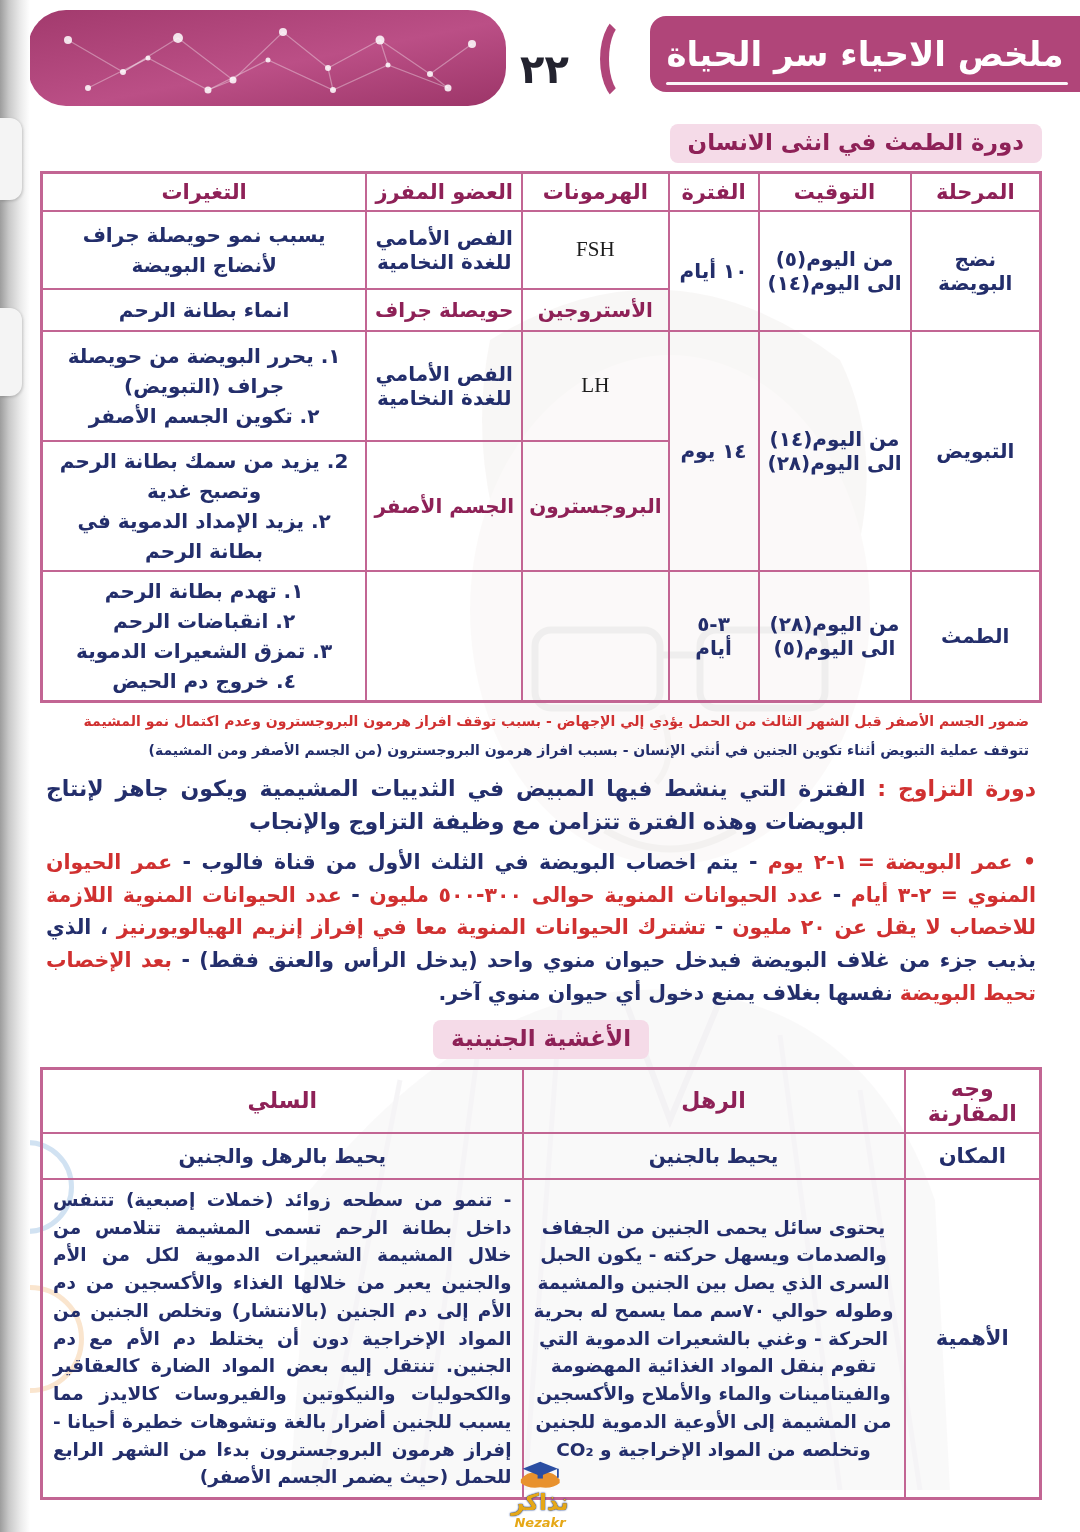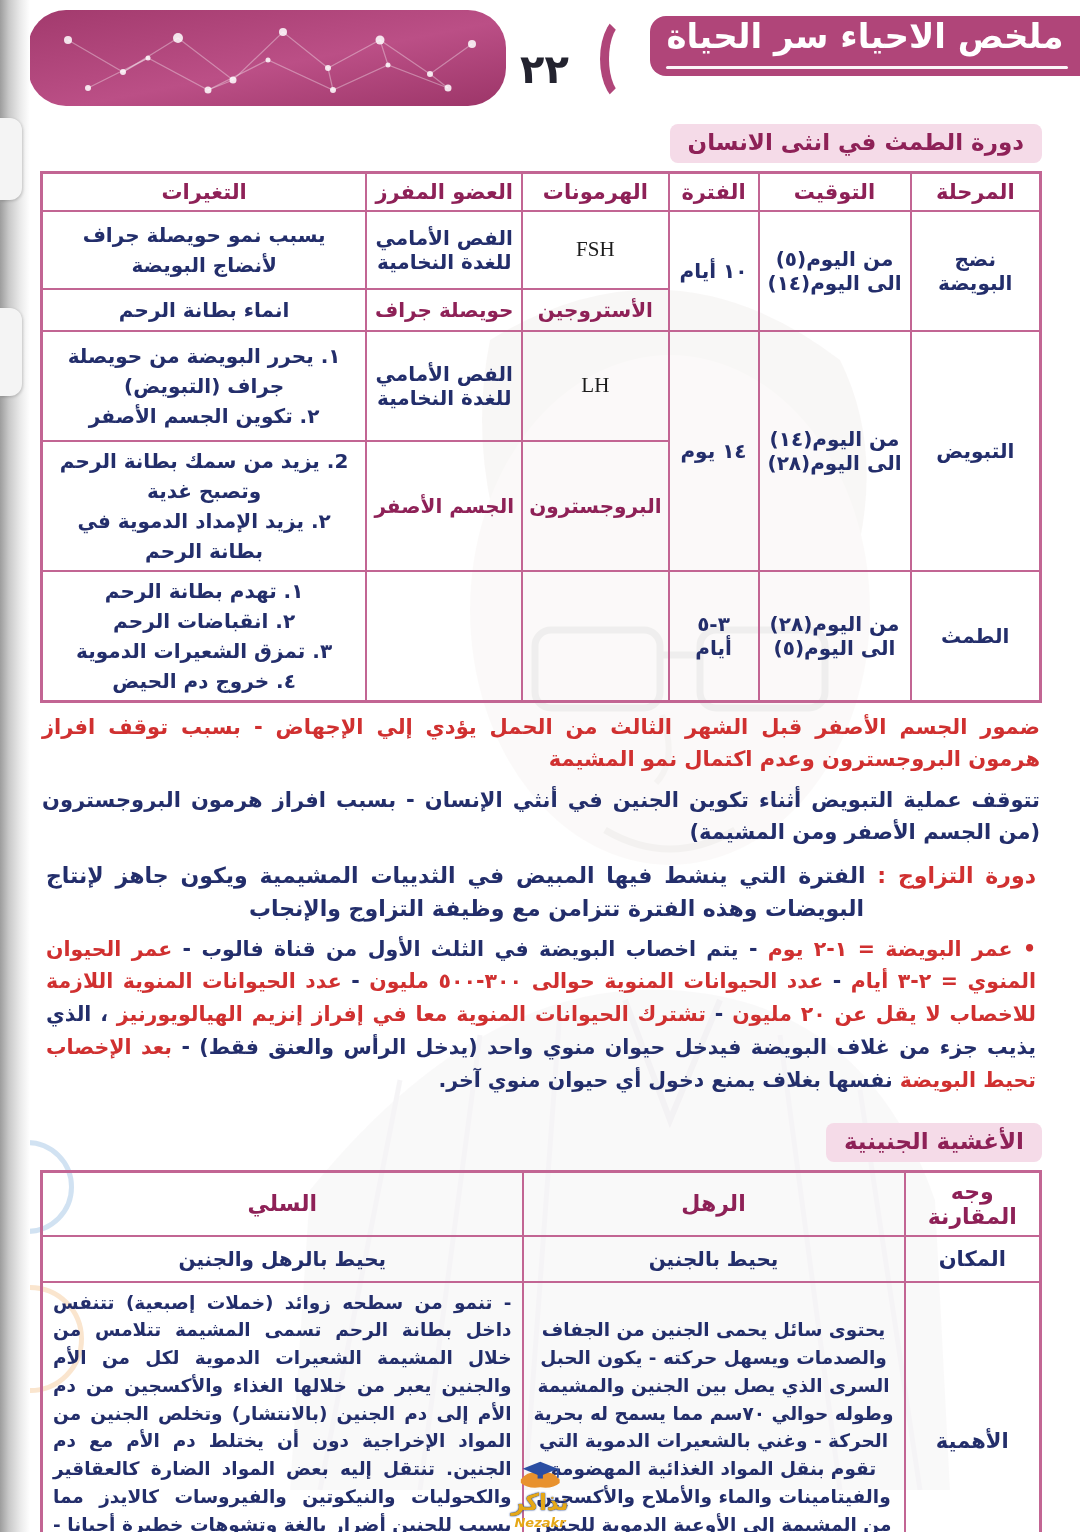--- a/index.html
+++ b/index.html
@@ -21,53 +21,53 @@
   .edge-tab.t2{top:308px;height:88px;}
   .ring{position:absolute;border-radius:50%;z-index:1;}
   .ring.r1{left:-20px;top:1140px;width:94px;height:94px;border:5px solid rgba(90,150,210,.28);}
   .ring.r2{left:-24px;top:1285px;width:108px;height:108px;border:5px solid rgba(235,150,60,.25);}
   
   .banner{position:absolute;left:28px;top:10px;width:478px;height:96px;z-index:3;}
   .page-number{position:absolute;left:520px;top:46px;z-index:3;
     font-size:40px;font-weight:700;color:#23232f;text-align:right;}
   .crescent{position:absolute;left:600px;top:14px;width:50px;height:90px;z-index:3;
     border:9px solid transparent;border-left:9px solid var(--accent);border-radius:50%;}
-  .title-bar{position:absolute;left:650px;top:16px;right:0;height:60px;z-index:3;
+  .title-bar{position:absolute;left:650px;top:16px;right:0;height:76px;z-index:3;
     background:var(--accent);border-radius:16px 0 0 16px;
-    display:flex;justify-content:center;direction:rtl;}
+    display:flex;align-items:center;justify-content:center;direction:rtl;}
   .title-bar::after{content:"";position:absolute;left:16px;right:12px;bottom:7px;height:3px;
     background:rgba(255,255,255,.95);border-radius:2px;}
   .page-title{color:#fff;font-size:34px;font-weight:700;letter-spacing:.5px;}
   
   .watermark{position:absolute;left:250px;top:190px;z-index:0;opacity:.13;}
   
   .main{position:absolute;top:124px;left:40px;width:1002px;z-index:2;direction:rtl;}
   .section-label{display:inline-block;background:var(--pinkbg);color:var(--maroon);
     font-weight:700;font-size:23px;padding:5px 18px 8px;border-radius:8px;}
   table{border-collapse:collapse;width:100%;background:transparent;}
   .cycle-table{margin-top:8px;border:3px solid var(--border);}
   .cycle-table th,.cycle-table td{border:2.5px solid var(--border);text-align:center;
     vertical-align:middle;padding:4px 6px;}
   th{color:var(--maroon);font-size:21px;font-weight:700;}
   .navy{color:var(--navy);font-weight:700;font-size:20px;}
   .maroon{color:var(--maroon);font-weight:700;font-size:20px;border-radius:14px;}
   .latin{font-family:"Liberation Serif","DejaVu Serif",serif;font-size:21px;color:#1c1c1c;}
   .pre{white-space:pre-line;line-height:1.5;}
   tr.rh0{height:38px;} tr.rh1{height:78px;} tr.rh2{height:42px;}
   tr.rh3{height:110px;} tr.rh4{height:104px;} tr.rh5{height:118px;}
-  .note{margin:8px 2px 0;font-size:21px;font-weight:700;line-height:1.55;text-align:justify;}
+  .note{margin:8px 13px 0;font-size:14px;font-weight:700;line-height:1.55;text-align:justify;}
   .red{color:var(--red);}
   .navy-text{color:var(--navy);}
   .mating{margin:10px 6px 0;font-size:22px;font-weight:700;line-height:1.5;
     color:var(--navy);padding-right:172px;text-indent:-172px;text-align:justify;}
   .mating .label{color:var(--red);margin-left:0;}
   .facts{margin:8px 6px 0;font-size:20.5px;font-weight:700;line-height:1.6;
     text-align:justify;color:var(--navy);}
   .facts .red{color:var(--red);}
-  .mem-section{margin-top:26px;}
+  .mem-section{margin-top:10px;text-align:center;}
   .mem-table{margin-top:8px;border:3px solid var(--border);}
   .mem-table th,.mem-table td{border:2.5px solid var(--border);padding:6px 10px;vertical-align:middle;}
   .mem-table th{font-size:22px;height:42px;}
   td.aspect{color:var(--navy);font-weight:700;font-size:21px;text-align:center;width:136px;}
   td.mem-val{color:var(--navy);font-weight:700;font-size:20px;text-align:center;height:46px;}
   td.mem-long{color:var(--navy);font-weight:700;font-size:18.5px;line-height:1.5;text-align:center;}
   td.mem-long.just{text-align:justify;}
   
   .footer-logo{position:absolute;left:50%;bottom:2px;transform:translateX(-50%);z-index:9;
     display:flex;flex-direction:column;align-items:center;line-height:1.1;}

